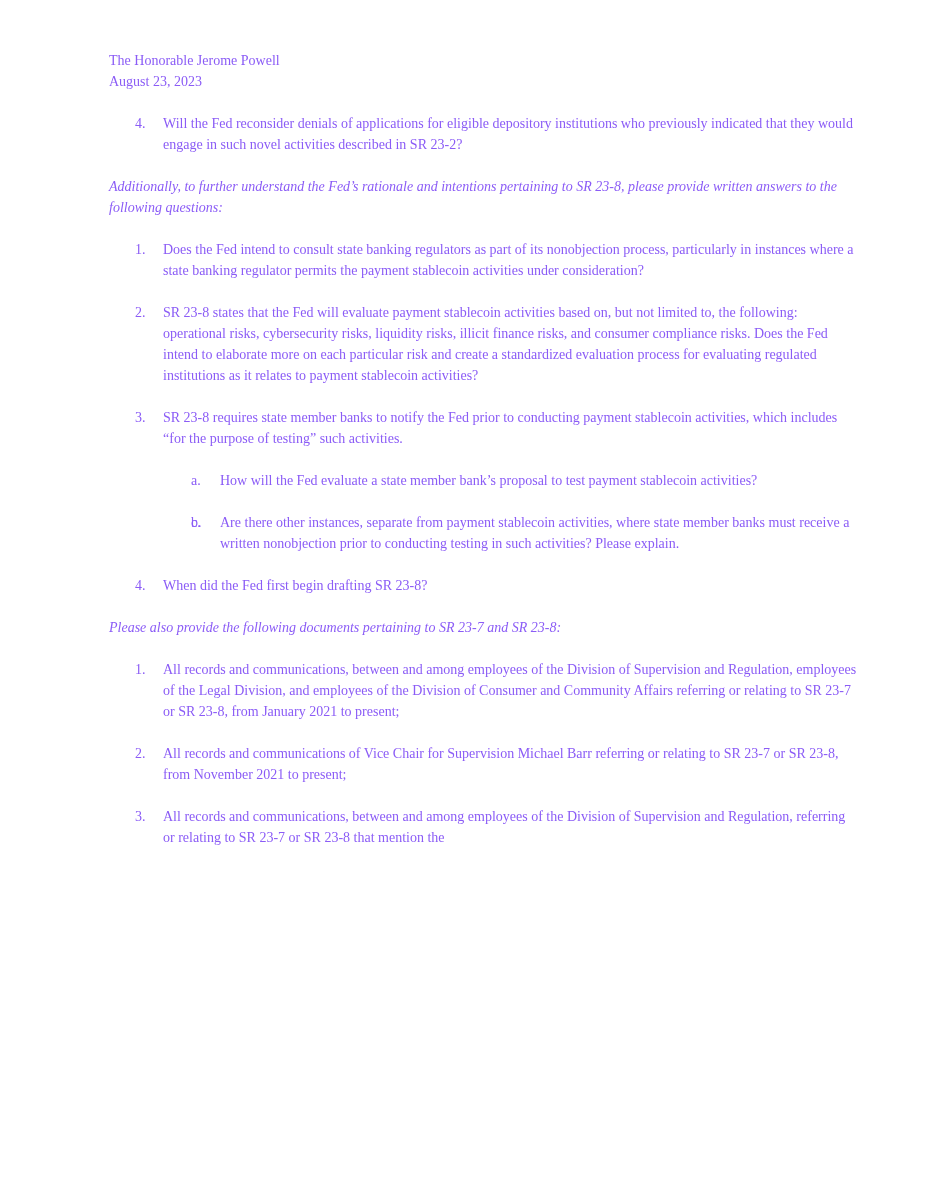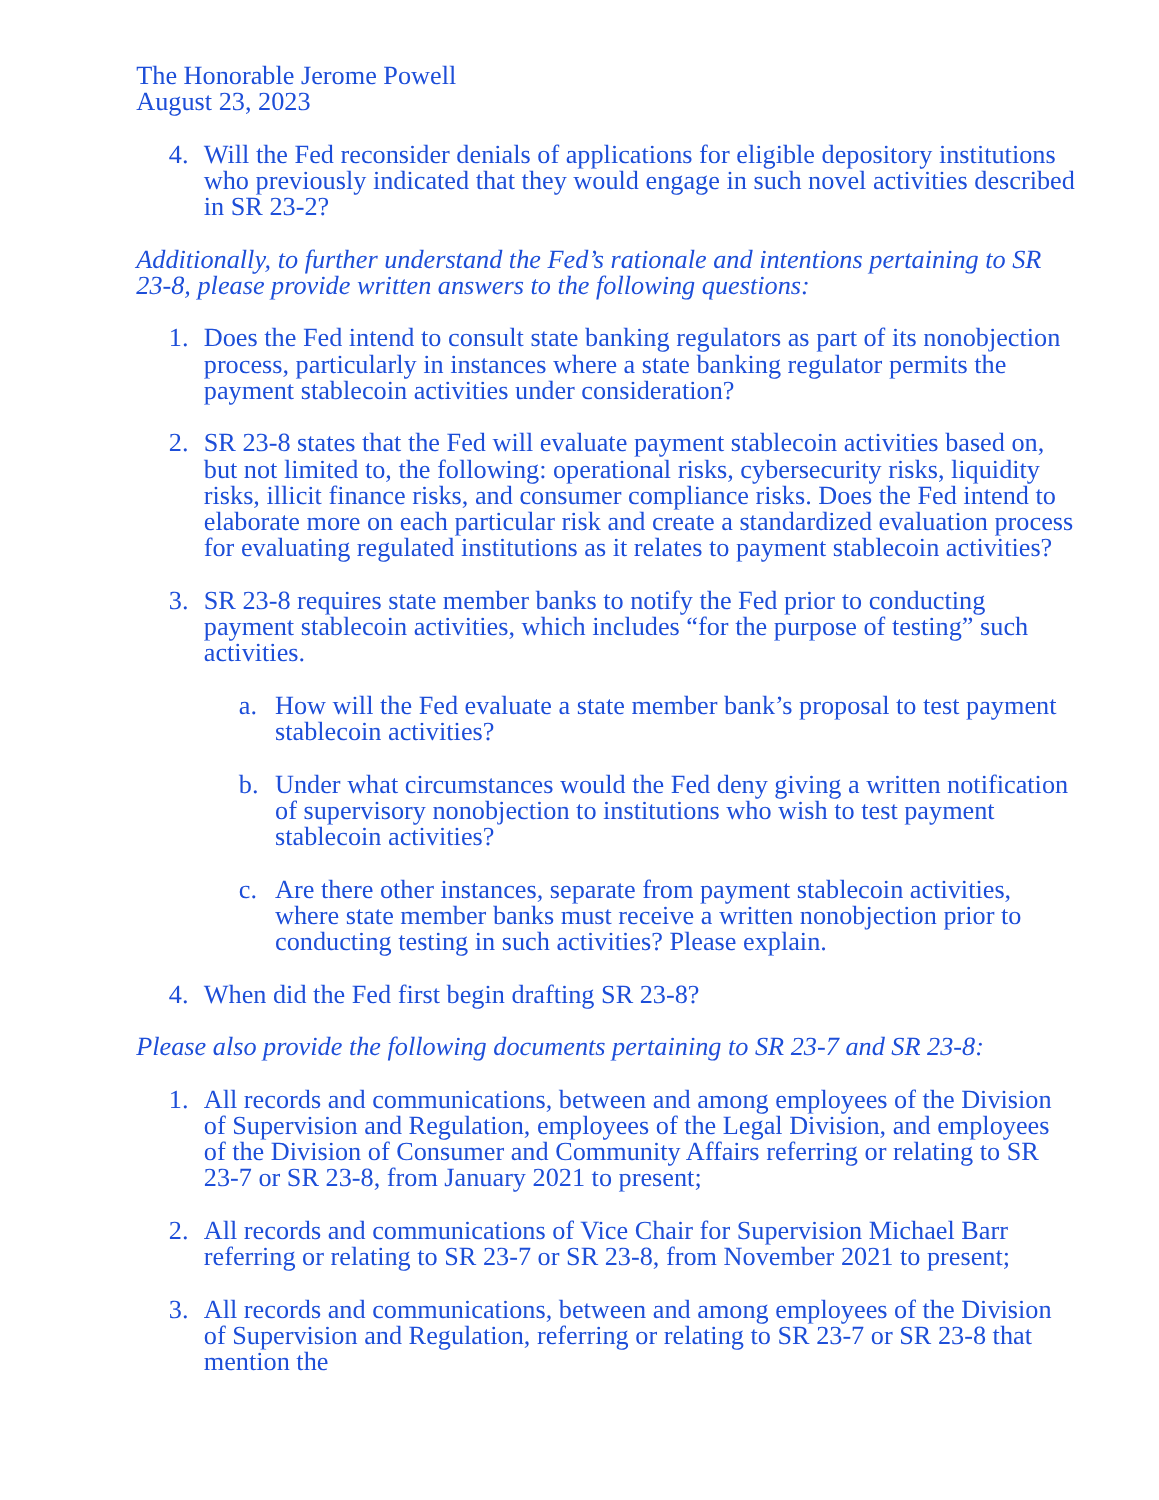--- a/index.html
+++ b/index.html
@@ -6,23 +6,23 @@
     margin: 0;
     padding: 0;
     background: #ffffff;
   }
   .page {
     position: relative;
     width: 927px;
     height: 1200px;
     margin: 0;
     background: #ffffff;
-    color: #1d4ed8;
+    color: #8b5cf6;
     font-family: "Liberation Serif", serif;
-    font-size: 21px;
+    font-size: 14px;
     line-height: 21px;
     box-sizing: border-box;
     padding: 50px 67px 0 109px;
     overflow: hidden;
   }
   .header-block {
     margin: 0 0 21px 0;
   }
   .header-line {
     display: block;
@@ -87,21 +87,20 @@
     <span class="li-text">SR 23-8 requires state member banks to notify the Fed prior to conducting payment stablecoin activities, which includes “for the purpose of testing” such activities.</span>
   </div>
 
   <div class="li l2">
     <span class="marker">a.</span>
     <span class="li-text">How will the Fed evaluate a state member bank’s proposal to test payment stablecoin activities?</span>
   </div>
 
   <div class="li l2">
     <span class="marker">b.</span>
-    <span class="li-text">Under what circumstances would the Fed deny giving a written notification of supervisory nonobjection to institutions who wish to test payment stablecoin activities?</span>
   </div>
 
   <div class="li l2">
     <span class="marker">c.</span>
     <span class="li-text">Are there other instances, separate from payment stablecoin activities, where state member banks must receive a written nonobjection prior to conducting testing in such activities? Please explain.</span>
   </div>
 
   <div class="li l1">
     <span class="marker">4.</span>
     <span class="li-text">When did the Fed first begin drafting SR 23-8?</span>

